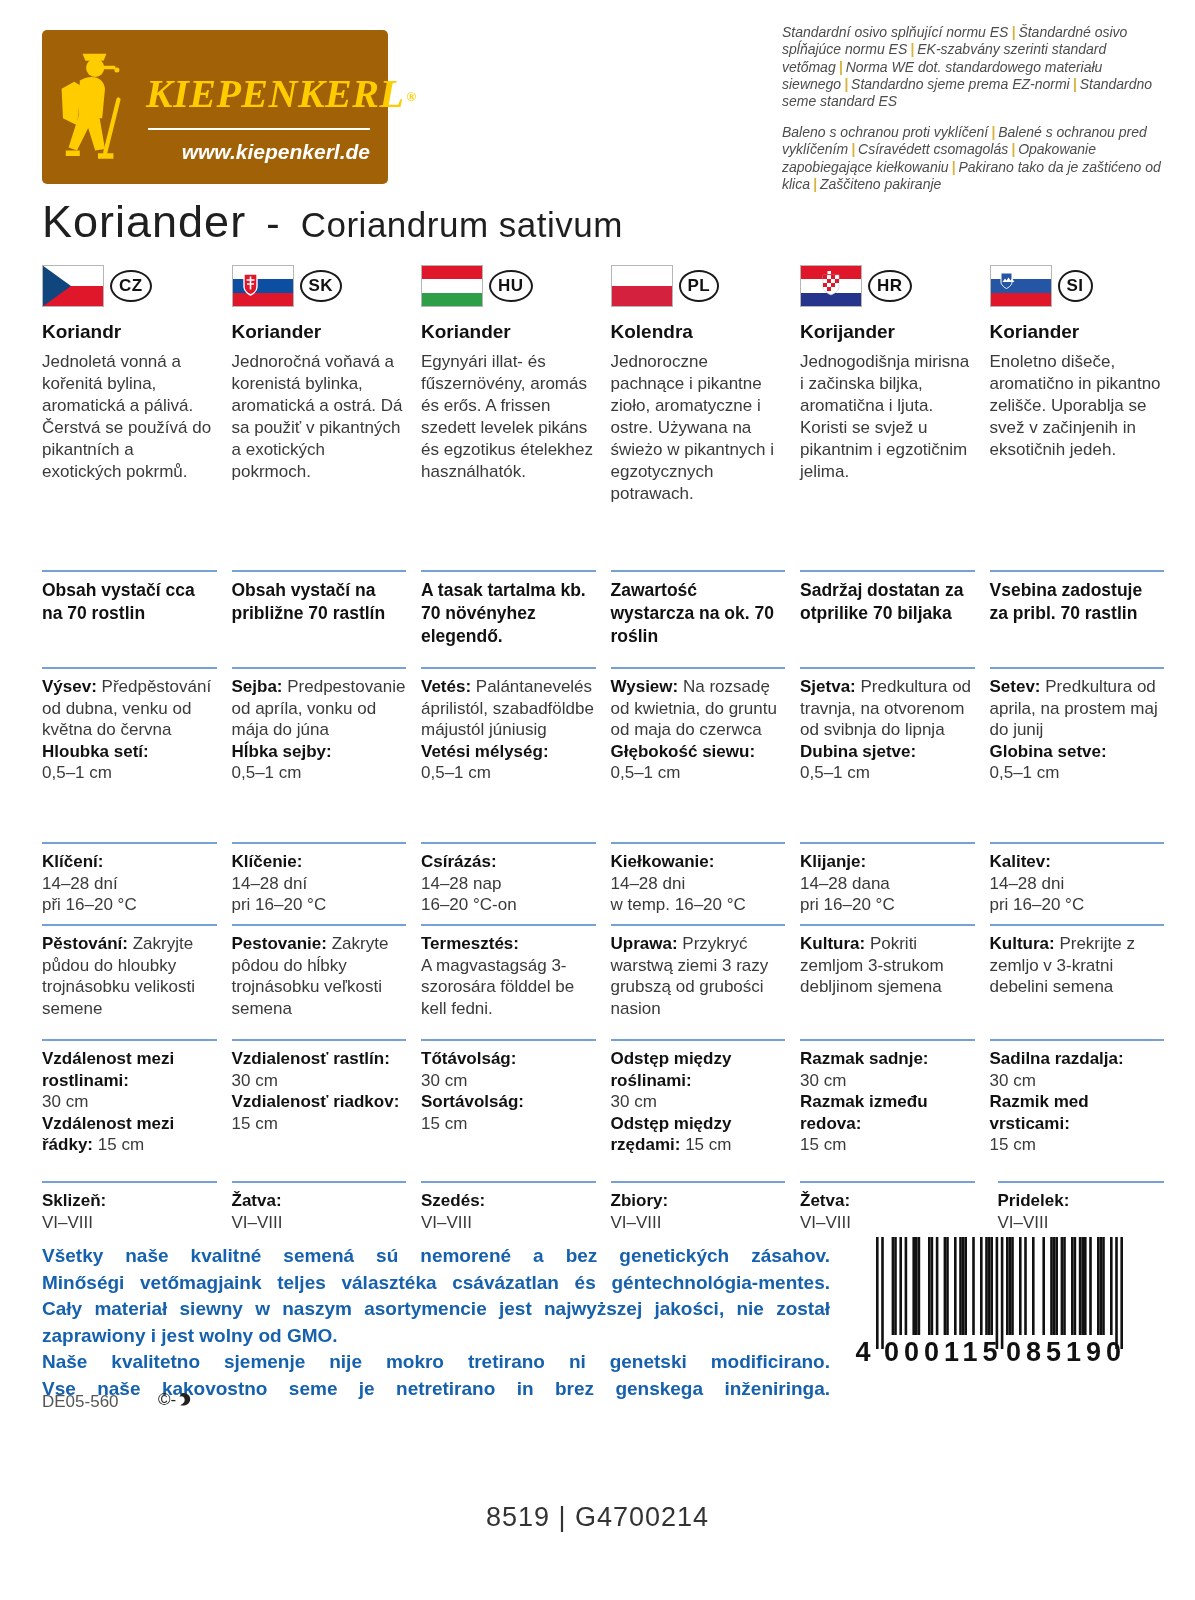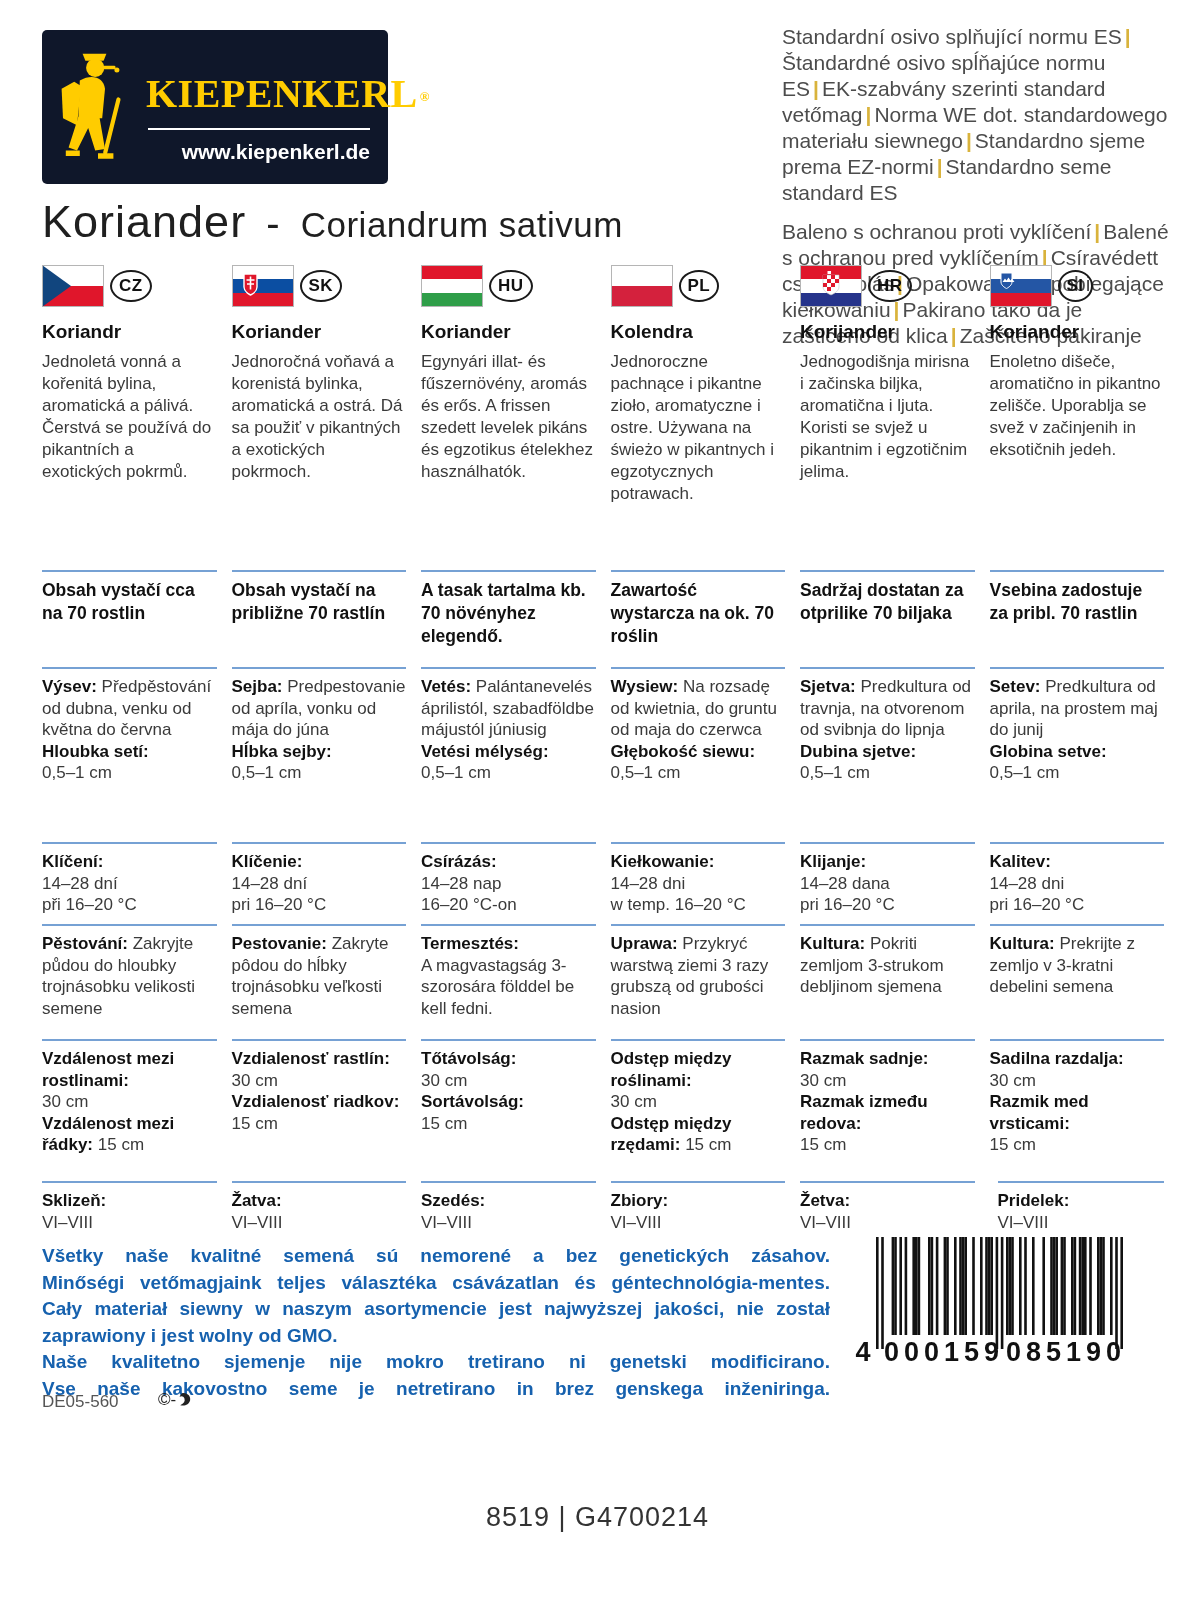--- a/index.html
+++ b/index.html
@@ -2,30 +2,30 @@
 <html><head>
 <meta charset="utf-8">
 <style>
   html,body{margin:0;padding:0;}
   body{
     width:1195px;height:1600px;position:relative;background:#ffffff;
     font-family:"Liberation Sans",sans-serif;color:#2e2e2e;overflow:hidden;
   }
   
   .logo-box{position:absolute;left:42px;top:30px;width:346px;height:154px;
-    background:#0f172a;border-radius:5px;}
+    background:#a16207;border-radius:5px;font-style:italic;}
   .logo-figure{position:absolute;left:14px;top:14px;}
   .brand{position:absolute;left:104px;top:40px;font-family:"Liberation Serif",serif;
     font-weight:bold;font-size:40px;color:#ffcc00;letter-spacing:.5px;white-space:nowrap;}
   .brand .reg{font-size:13px;vertical-align:6px;margin-left:2px;}
   .logo-rule{position:absolute;left:106px;right:18px;top:98px;height:2px;background:#ffffff;}
   .brand-url{position:absolute;right:18px;top:110px;color:#ffffff;font-weight:bold;font-size:21px;}
   
   .standards{position:absolute;left:782px;top:24px;width:392px;
-    font-size:21px;line-height:1.24;color:#4c4c4c;}
+    font-style:italic;font-size:14px;line-height:1.24;color:#4c4c4c;}
   .standards p{margin:0 0 13px 0;}
   .sep{color:#d9b33c;padding:0 3px;font-weight:bold;}
   
   .title{position:absolute;left:42px;top:196px;margin:0;font-weight:300;
     font-size:45px;color:#1f1f1f;letter-spacing:1px;white-space:nowrap;}
   .title .latin{font-size:35px;letter-spacing:.5px;}
   .title .dash{font-size:40px;padding:0 8px;}
   
   #lang-grid{position:absolute;left:42px;top:264px;width:1122px;
     display:grid;grid-template-columns:repeat(6,1fr);column-gap:15px;}
@@ -401,21 +401,21 @@
       <rect x="208.0" y="0" width="2.6" height="98" fill="#111"></rect>
       <rect x="213.2" y="0" width="2.6" height="98" fill="#111"></rect>
       <rect x="221.0" y="0" width="2.6" height="98" fill="#111"></rect>
       <rect x="223.6" y="0" width="2.6" height="98" fill="#111"></rect>
       <rect x="226.2" y="0" width="2.6" height="98" fill="#111"></rect>
       <rect x="234.0" y="0" width="2.6" height="98" fill="#111"></rect>
       <rect x="239.2" y="0" width="2.6" height="112" fill="#111"></rect>
       <rect x="244.4" y="0" width="2.6" height="112" fill="#111"></rect>
     </svg>
   <div class="bc-digit bc-left">4</div>
-  <div class="bc-digit bc-mid">000159</div>
+  <div class="bc-digit bc-mid">000115</div>
   <div class="bc-digit bc-right">085190</div>
 </div>
 
 <div class="footer-code">DE05-560</div>
 <div class="print-mark"><span>©-</span><svg width="15" height="15" viewBox="0 0 16 16" style="vertical-align:-2px">
       <path d="M8 1 C13 1 16 5 15 9 C14 13 9.5 15.5 4.5 14 C8.5 12.5 10 10 9 7 C8.2 4.8 6 4 3.8 5.2 C4.8 2.2 6.2 1 8 1 Z" fill="#222"></path>
     </svg></div>
 <div class="batch">8519 | G4700214</div>
 
 </body></html>

